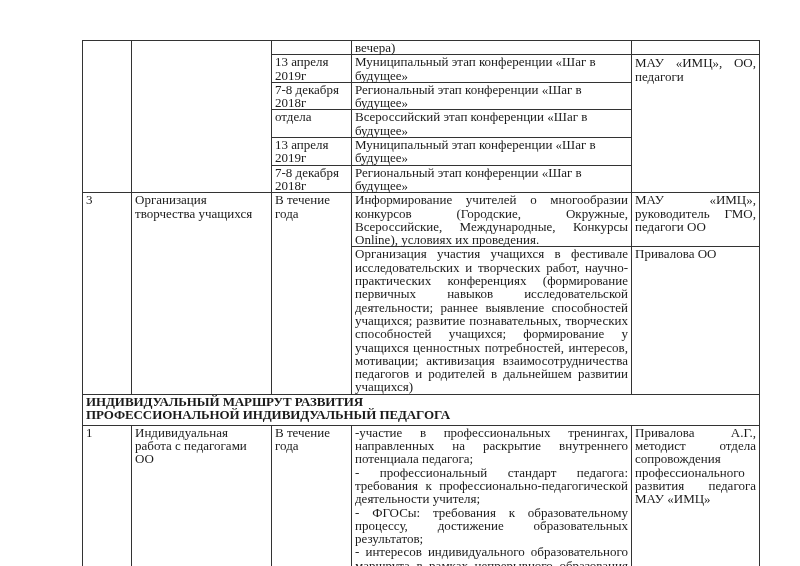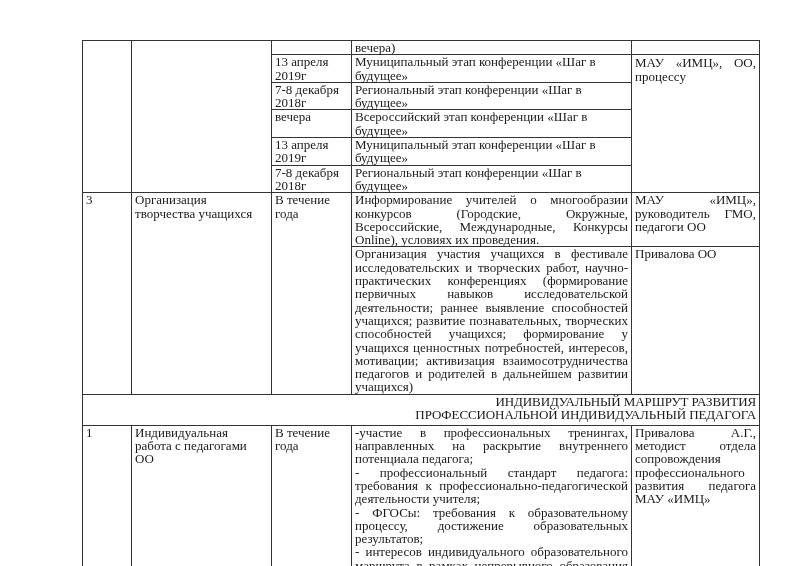--- a/index.html
+++ b/index.html
@@ -5,21 +5,21 @@
   html, body { margin: 0; padding: 0; background: #ffffff; }
   body { width: 800px; height: 566px; position: relative; overflow: hidden;
          font-family: "Liberation Serif", "DejaVu Serif", serif; color: #1a1a1a; }
   table.doc { position: absolute; left: 82px; top: 40px; width: 677px;
               border-collapse: collapse; table-layout: fixed; }
   table.doc td { border: 1px solid #333; vertical-align: top; padding: 0 3px;
                  font-size: 13px; line-height: 13.3px; }
   .c { }
   .j { text-align: justify; text-align-last: left; }
   .jall { text-align: justify; }
-  td.head { text-align: right; font-weight: normal; font-size: 13.6px; line-height: 15px;
+  td.head { text-align: left; font-weight: bold; font-size: 13.6px; line-height: 15px;
             padding: 1px 3px 0 3px; letter-spacing: -0.1px; }
   .blk { display: block; }
 </style>
 </head>
 <body>
 
 <table class="doc">
   <colgroup>
     <col style="width:49px">
     <col style="width:140px">
@@ -32,28 +32,28 @@
       <tr style="height:13px">
     <td rowspan="6"></td>
     <td rowspan="6"></td>
     <td class="c"></td>
     <td>вечера)</td>
     <td></td>
   </tr>
   <tr style="height:27px">
     <td class="c">13 апреля 2019г</td>
     <td>Муниципальный этап конференции «Шаг в будущее»</td>
-    <td rowspan="5" class="jall" style="padding-top:1px">МАУ «ИМЦ», ОО, процессу</td>
+    <td rowspan="5" class="jall" style="padding-top:1px">МАУ «ИМЦ», ОО, педагоги</td>
   </tr>
   <tr style="height:27px">
     <td class="c">7-8 декабря 2018г</td>
     <td>Региональный этап конференции «Шаг в будущее»</td>
   </tr>
   <tr style="height:14px">
-    <td class="c">вечера</td>
+    <td class="c">отдела</td>
     <td>Всероссийский этап конференции «Шаг в будущее»</td>
   </tr>
   <tr style="height:27px">
     <td class="c">13 апреля 2019г</td>
     <td>Муниципальный этап конференции «Шаг в будущее»</td>
   </tr>
   <tr style="height:27px">
     <td class="c">7-8 декабря 2018г</td>
     <td>Региональный этап конференции «Шаг в будущее»</td>
   </tr>

